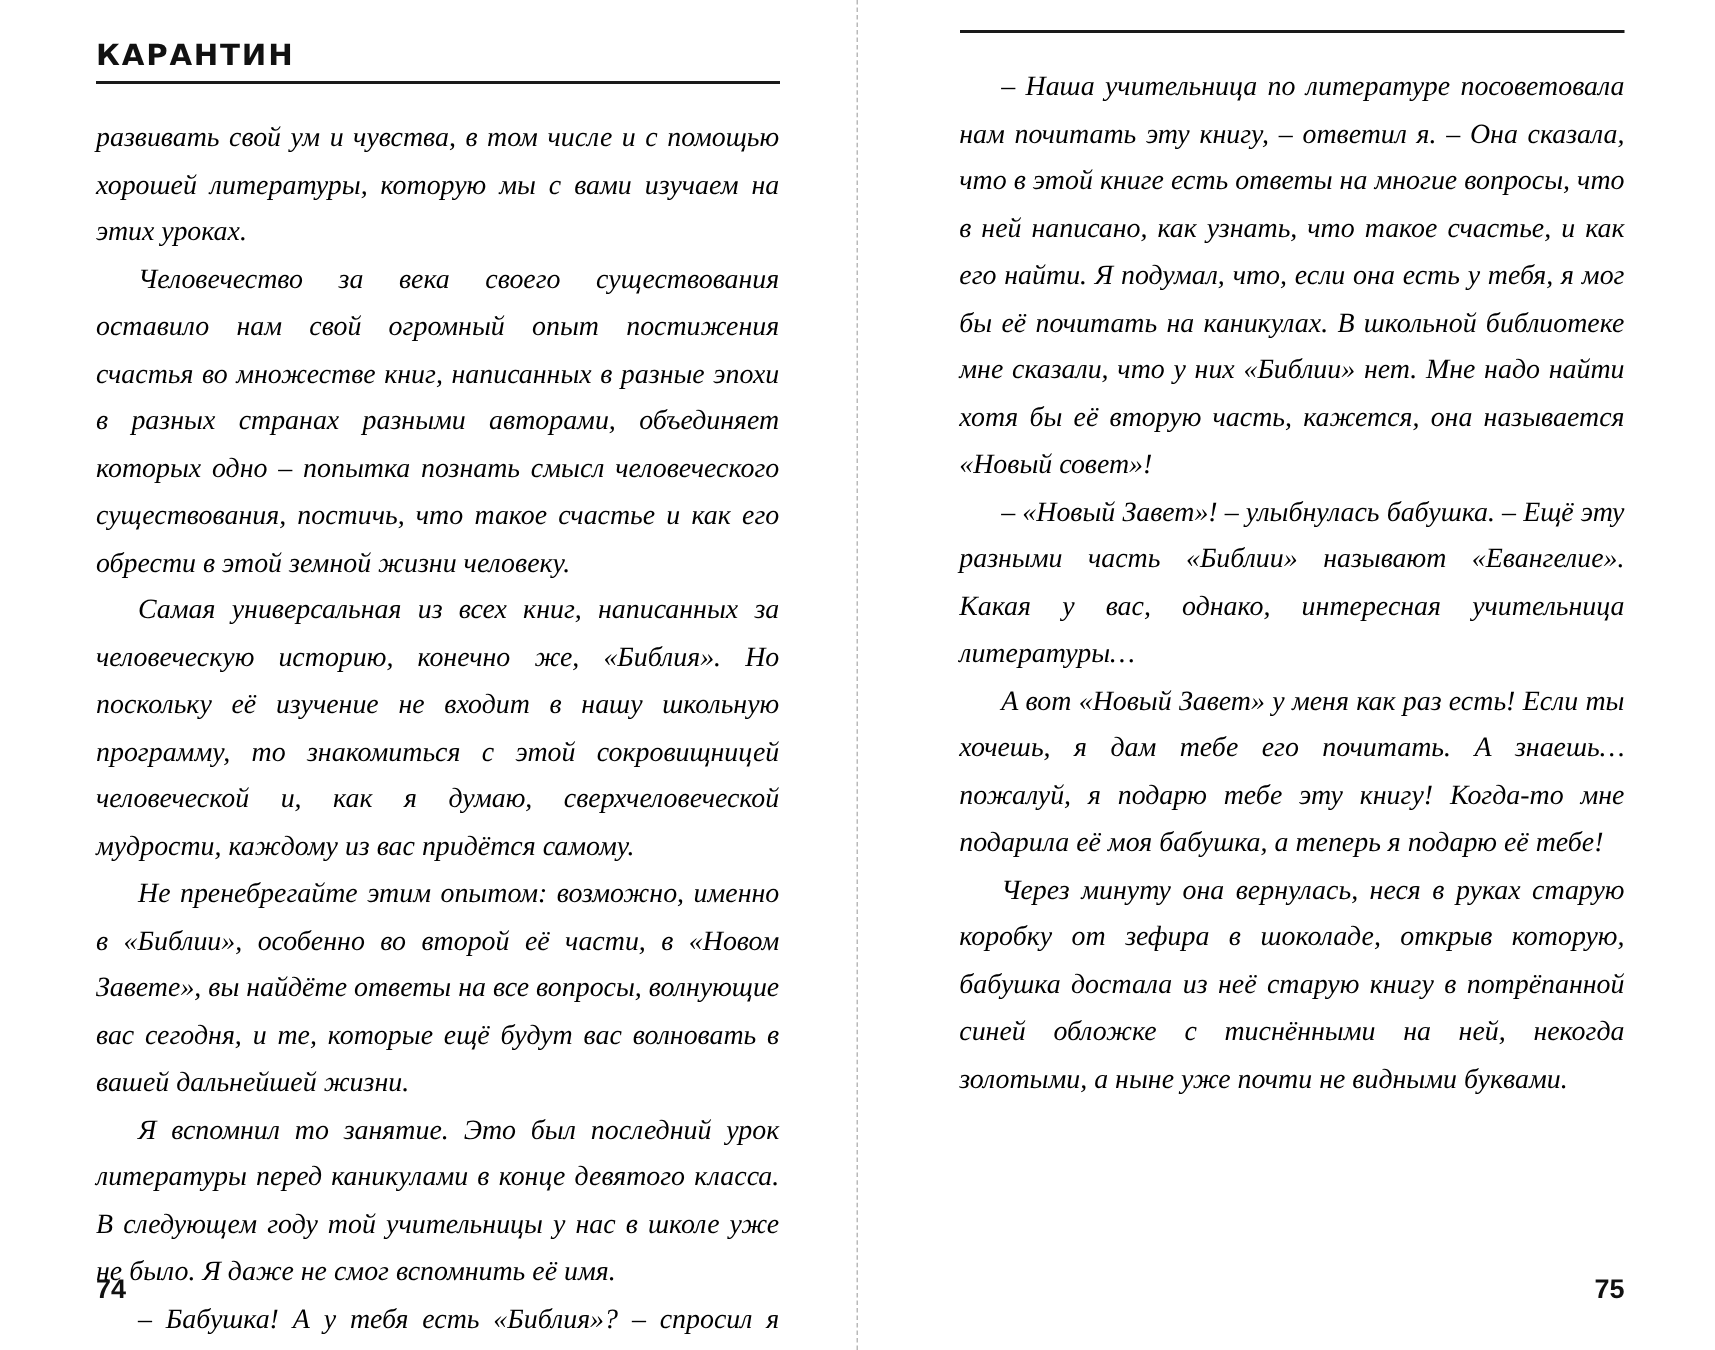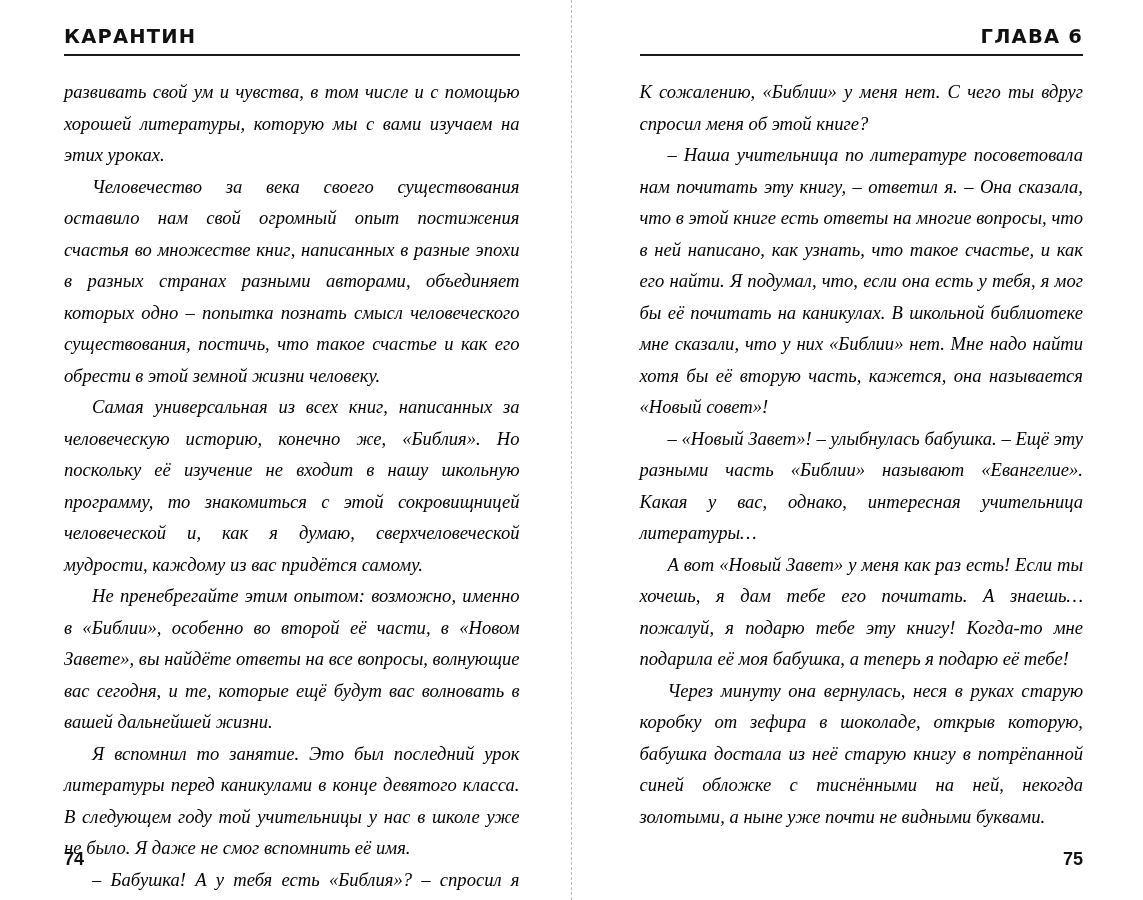--- a/index.html
+++ b/index.html
@@ -113,24 +113,22 @@
         <p>Я вспомнил то занятие. Это был последний урок литературы перед каникулами в конце девятого класса. В следующем году той учительницы у нас в школе уже не было. Я даже не смог вспомнить её имя.</p>
         <p>– Бабушка! А у тебя есть «Библия»? – спросил я бабушку в тот же день, возвратившись домой из школы.</p>
 
       </div>
     </div>
     <div class="folio">74</div>
   </div>
 
   <div class="page page-right">
     <div class="page-inner">
-      <div class="running-head">ГЛАВА 6</div>
       <div class="rule"></div>
       <div class="body-text">
-        <p class="noindent">К сожалению, «Библии» у меня нет. С чего ты вдруг спросил меня об этой книге?</p>
         <p>– Наша учительница по литературе посоветовала нам почитать эту книгу, – ответил я. – Она сказала, что в этой книге есть ответы на многие вопросы, что в ней написано, как узнать, что такое счастье, и как его найти. Я подумал, что, если она есть у тебя, я мог бы её почитать на каникулах. В школьной библиотеке мне сказали, что у них «Библии» нет. Мне надо найти хотя бы её вторую часть, кажется, она называется «Новый совет»!</p>
         <p>– «Новый Завет»! – улыбнулась бабушка. – Ещё эту разными часть «Библии» называют «Евангелие». Какая у вас, однако, интересная учительница литературы…</p>
         <p>А вот «Новый Завет» у меня как раз есть! Если ты хочешь, я дам тебе его почитать. А знаешь… пожалуй, я подарю тебе эту книгу! Когда-то мне подарила её моя бабушка, а теперь я подарю её тебе!</p>
         <p>Через минуту она вернулась, неся в руках старую коробку от зефира в шоколаде, открыв которую, бабушка достала из неё старую книгу в потрёпанной синей обложке с тиснёнными на ней, некогда золотыми, а ныне уже почти не видными буквами.</p>
 
       </div>
     </div>
     <div class="folio">75</div>
   </div>
 

